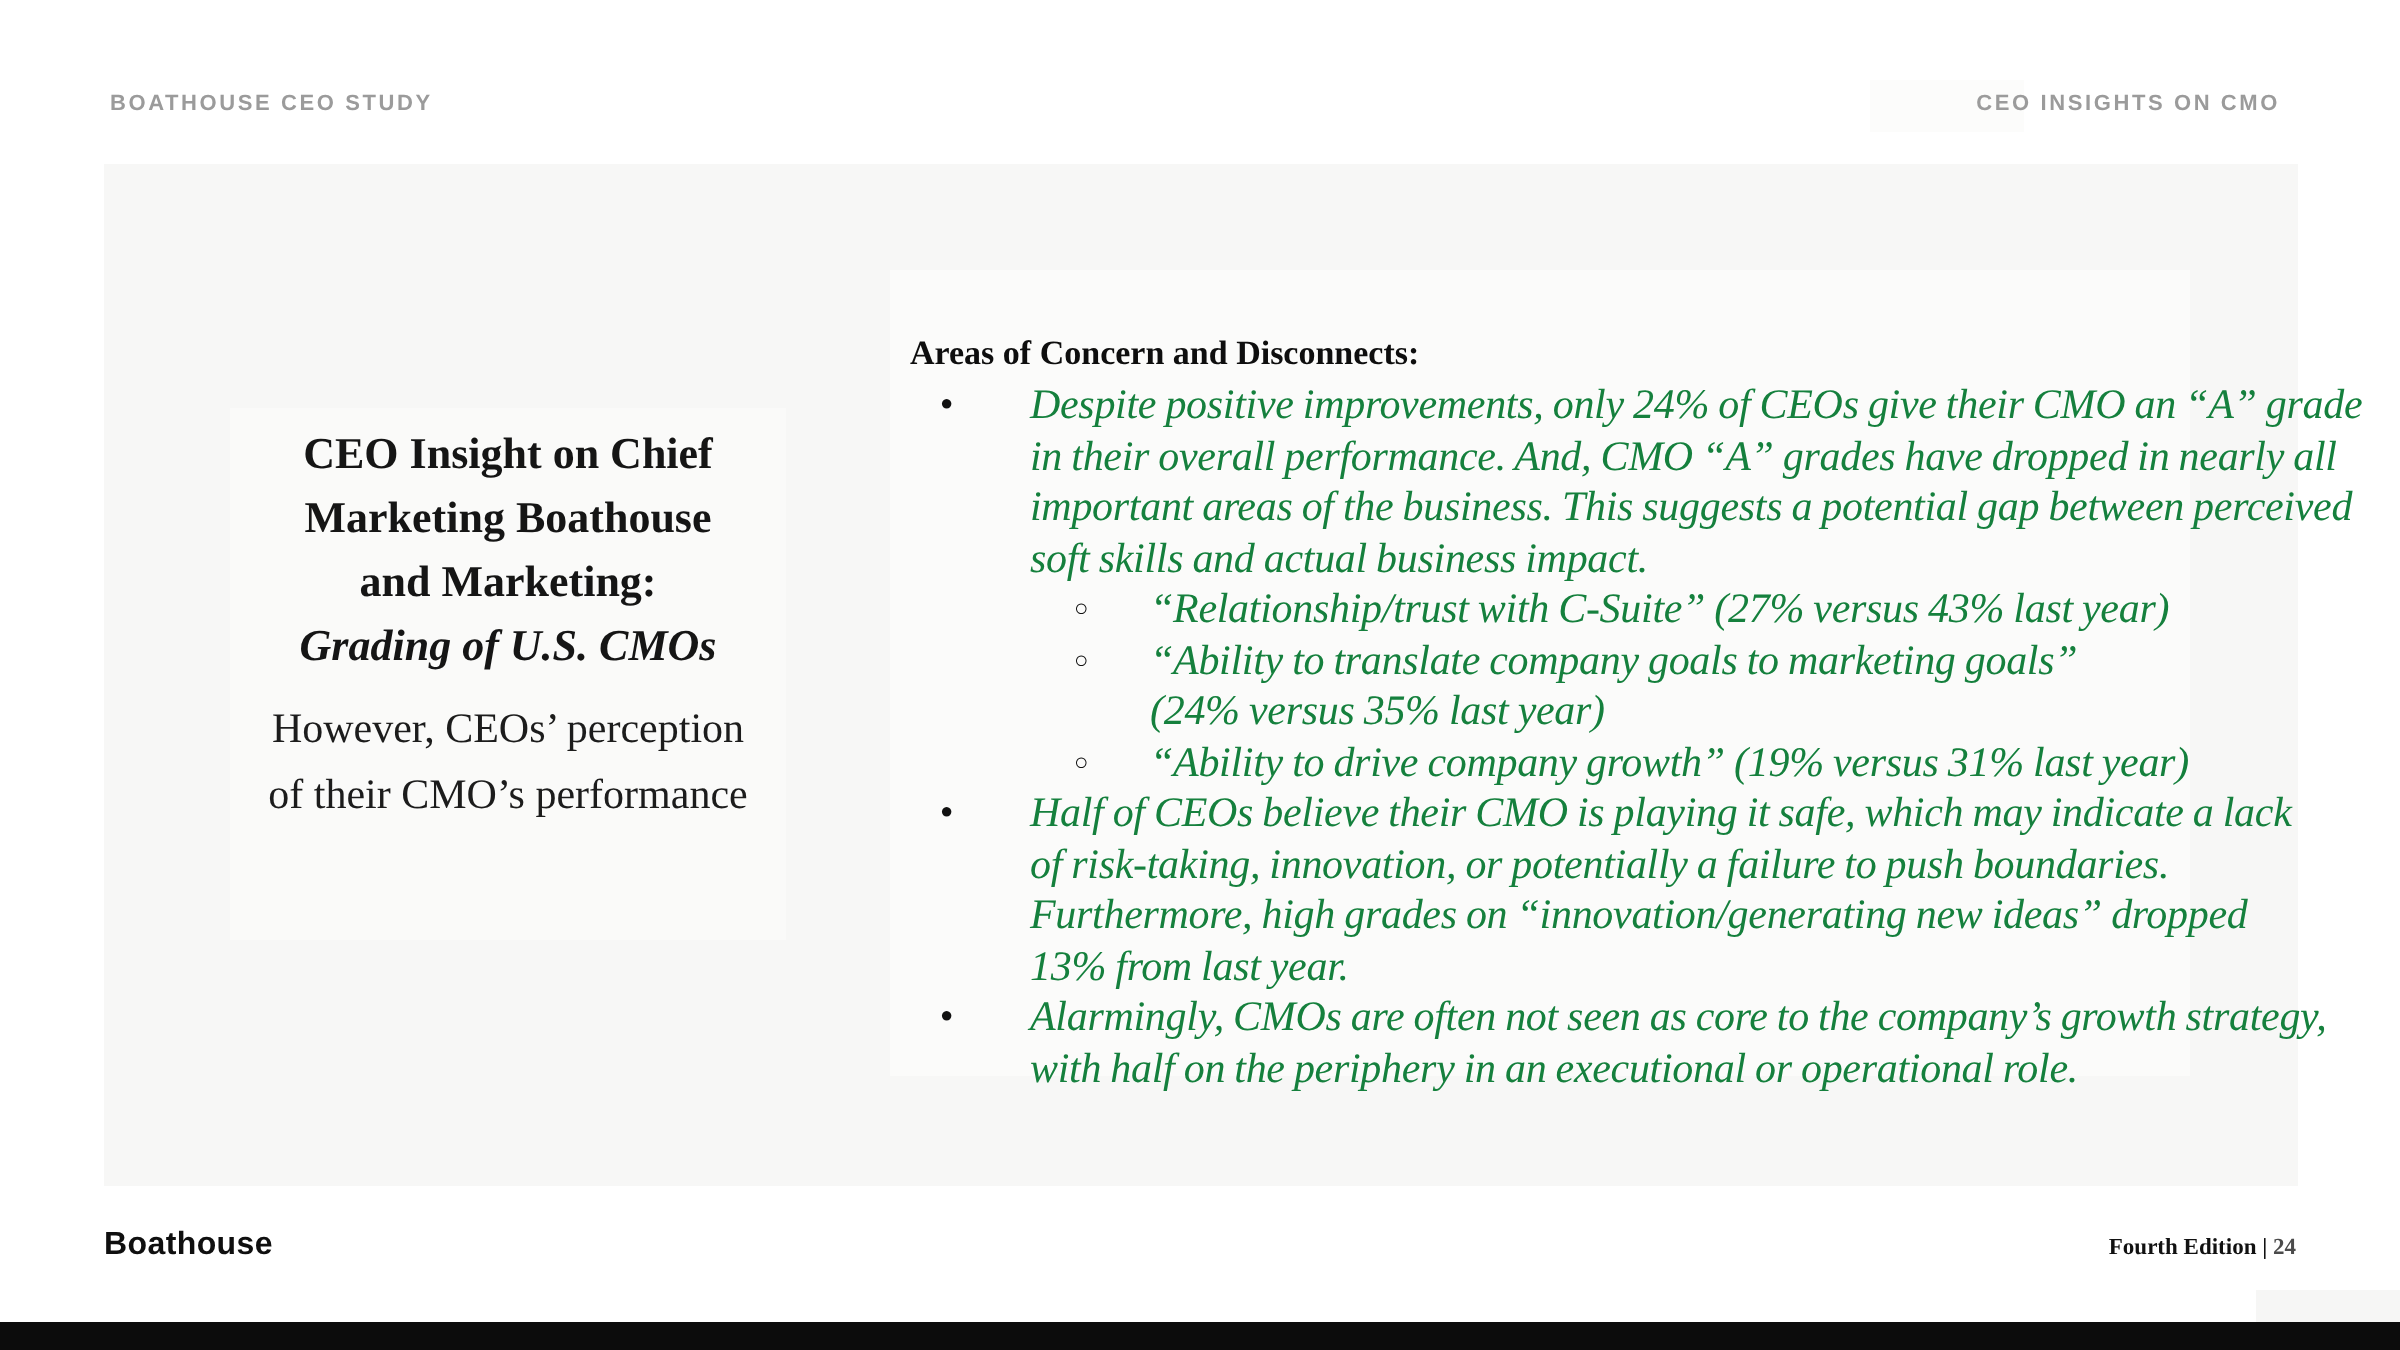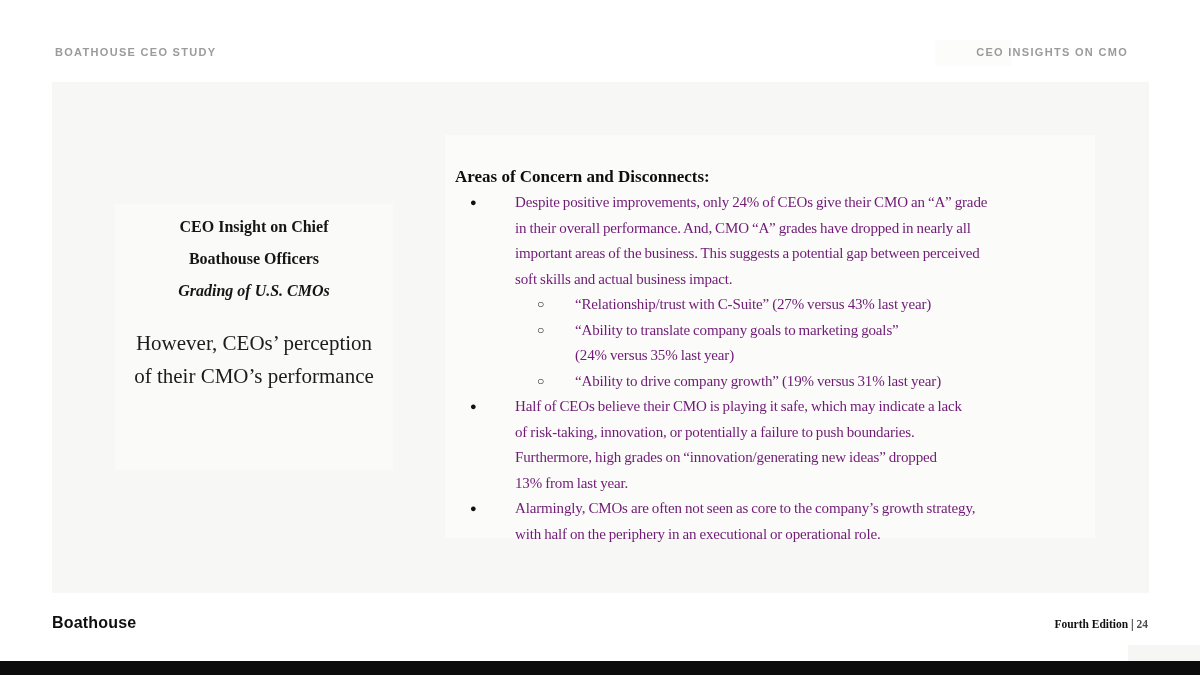--- a/index.html
+++ b/index.html
@@ -10,42 +10,42 @@
     font-family:"Liberation Serif", serif;
     color:#141414;
   }
   
   .hdr {
     position:absolute; top:46px;
     font-family:"Liberation Sans", sans-serif;
     font-size:11px; font-weight:700; letter-spacing:1.3px; color:#9b9b9b;
   }
   .hdr-left  { left:55px; }
-  .hdr-right { right:72px;text-align:center; }
+  .hdr-right { right:60px;text-align:center; }
   .hdr-highlight {
     position:absolute; left:935px; top:40px; width:77px; height:26px;
     background:#fcfcfb;
   }
   
   .slide {
     position:absolute; left:52px; top:82px; width:1097px; height:511px;
     background:#f7f7f6;
   }
   
   .title-block {
     position:absolute; left:63px; top:122px; width:278px; height:266px;
     background:#fafaf9; text-align:center;
   }
   .slide-title {
     padding-top:7px;
-    font-size:16px; line-height:32px; font-weight:700; color:#151515;
+    font-size:22px; line-height:32px; font-weight:700; color:#151515;
   }
   .slide-title .italic { font-style:italic; }
   .slide-subtitle {
-    margin-top:20px;
+    margin-top:9px;
     font-size:21px; line-height:33px; font-weight:400; color:#1c1c1c;
   }
   
   .content-panel {
     position:absolute; left:393px; top:53px; width:650px; height:403px;
     background:#fbfbfa;
   }
   .content-heading {
     margin:29px 0 1px 10px;
     font-size:17px; line-height:25px; font-weight:700; color:#0e0e0e;
@@ -53,22 +53,22 @@
   .b-row { display:flex; align-items:flex-start; }
   .b-row .marker {
     flex:0 0 auto; text-align:left;
     line-height:25.5px; color:#111;
   }
   .b-row.lvl1 { padding-left:25px; }
   .b-row.lvl1 .marker { width:45px; font-size:11px; }
   .b-row.lvl2 { padding-left:92px; }
   .b-row.lvl2 .marker { width:38px; font-size:12px; }
   .b-text {
-    font-size:15px; line-height:25.5px; color:#701a75;
-    letter-spacing:-0.15px; word-spacing:-0.5px; white-space:nowrap;
+    font-size:21px; line-height:25.5px; color:#15803d;
+    letter-spacing:-0.15px; word-spacing:-0.5px; white-space:nowrap;font-style:italic;
   }
   
   .logo {
     position:absolute; left:52px; top:614px;
     font-family:"Liberation Sans", sans-serif;
     font-size:16px; font-weight:800; letter-spacing:0.2px; color:#0f0f0f;
   }
   .edition {
     position:absolute; right:52px; top:618px;
     font-family:Liberation Serif, serif;
@@ -91,21 +91,22 @@
 
   <div class="hdr hdr-left">BOATHOUSE CEO STUDY</div>
   <div class="hdr-highlight"></div>
   <div class="hdr hdr-right">CEO INSIGHTS ON CMO</div>
 
   <div class="slide">
 
     <div class="title-block">
       <div class="slide-title">
         <div>CEO Insight on Chief</div>
-        <div>Boathouse Officers</div>
+        <div>Marketing Boathouse</div>
+        <div>and Marketing:</div>
         <div class="italic">Grading of U.S. CMOs</div>
       </div>
       <div class="slide-subtitle">
         <div>However, CEOs’ perception</div>
         <div>of their CMO’s performance</div>
       </div>
     </div>
 
     <div class="content-panel">
       <div class="content-heading">Areas of Concern and Disconnects:</div>

